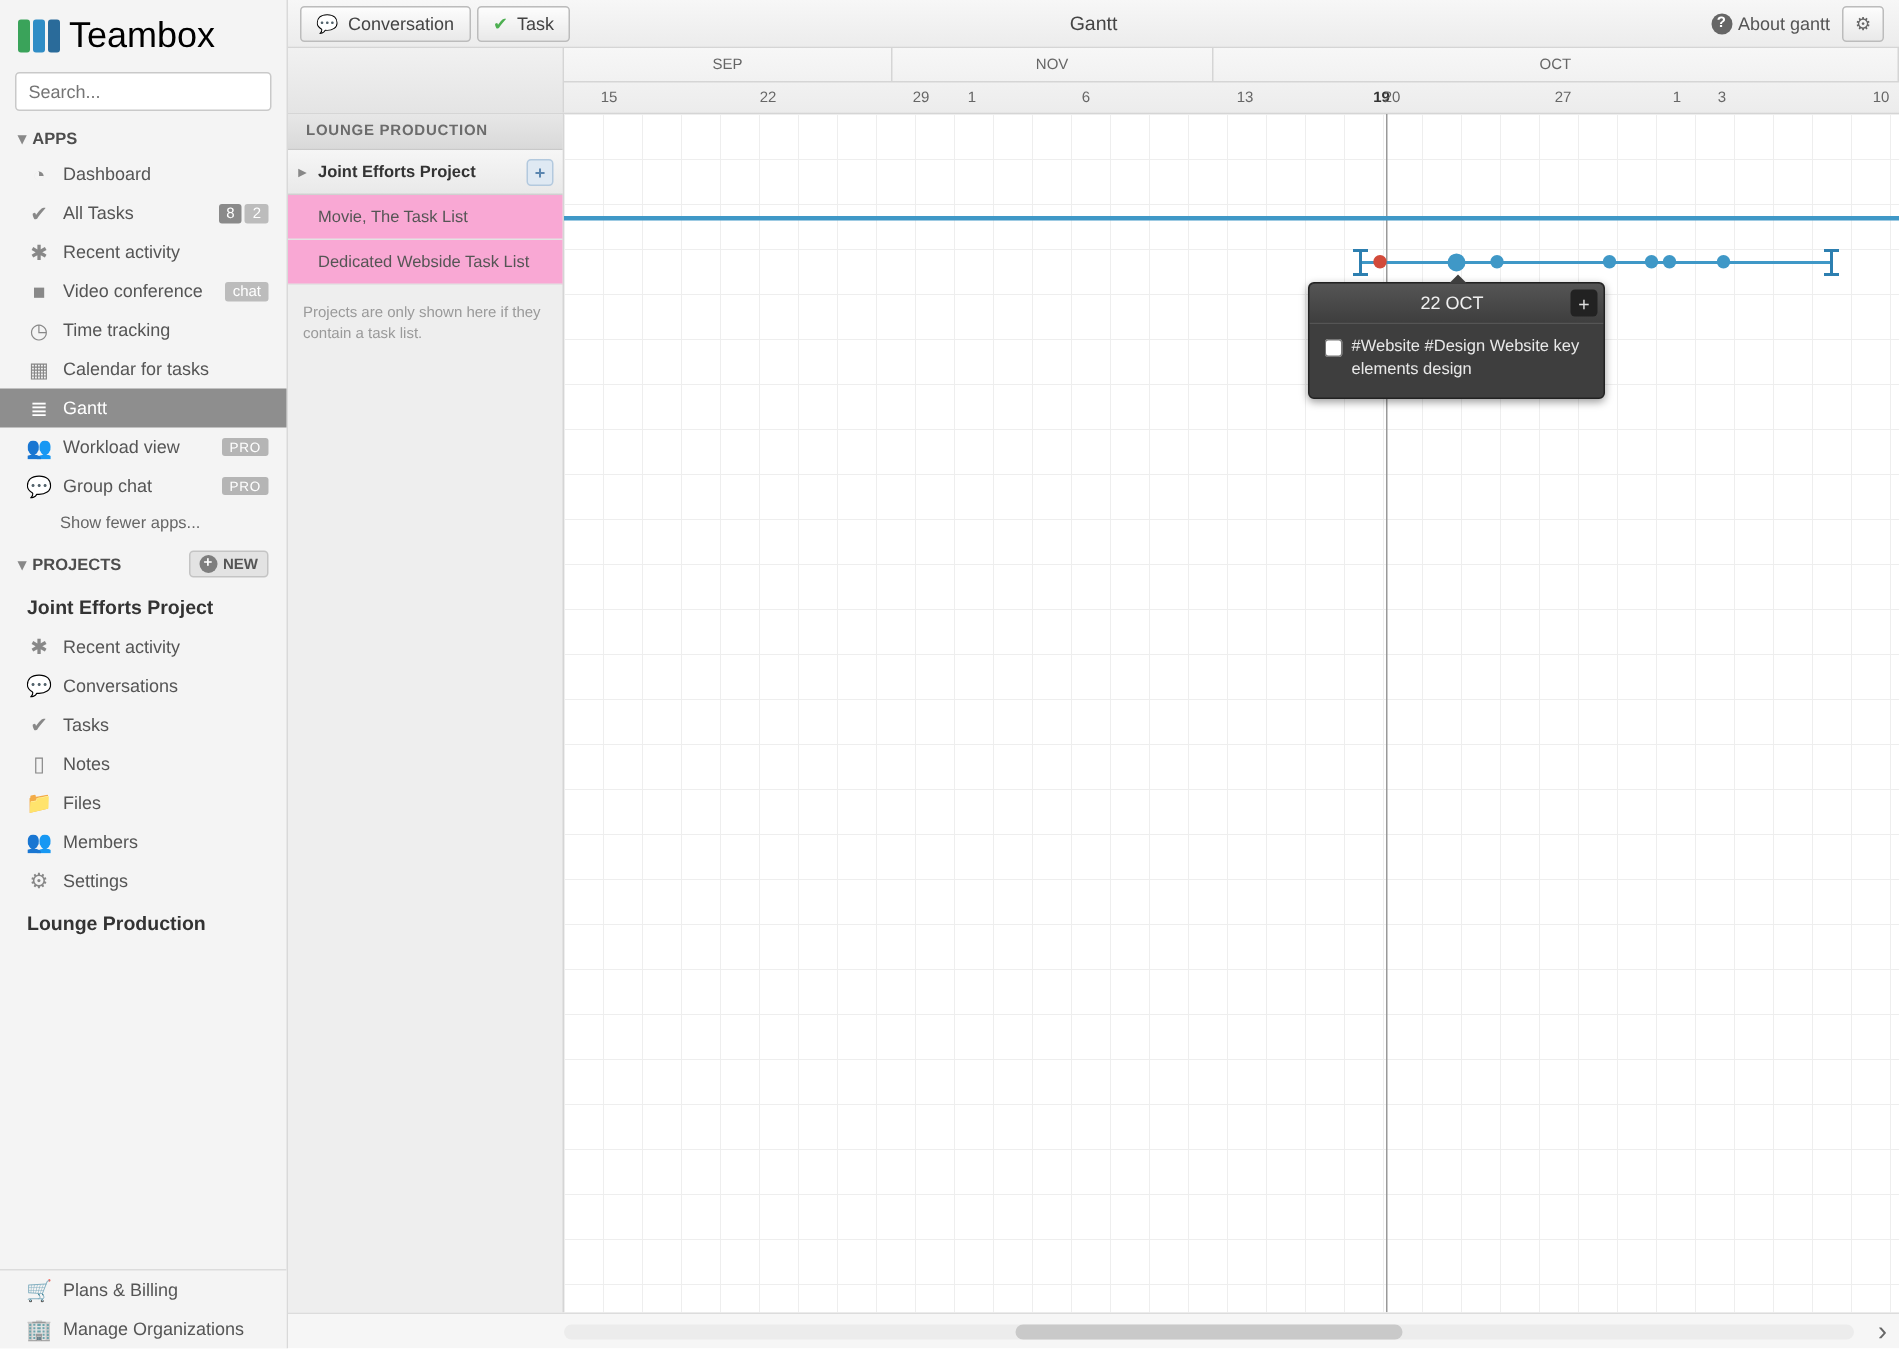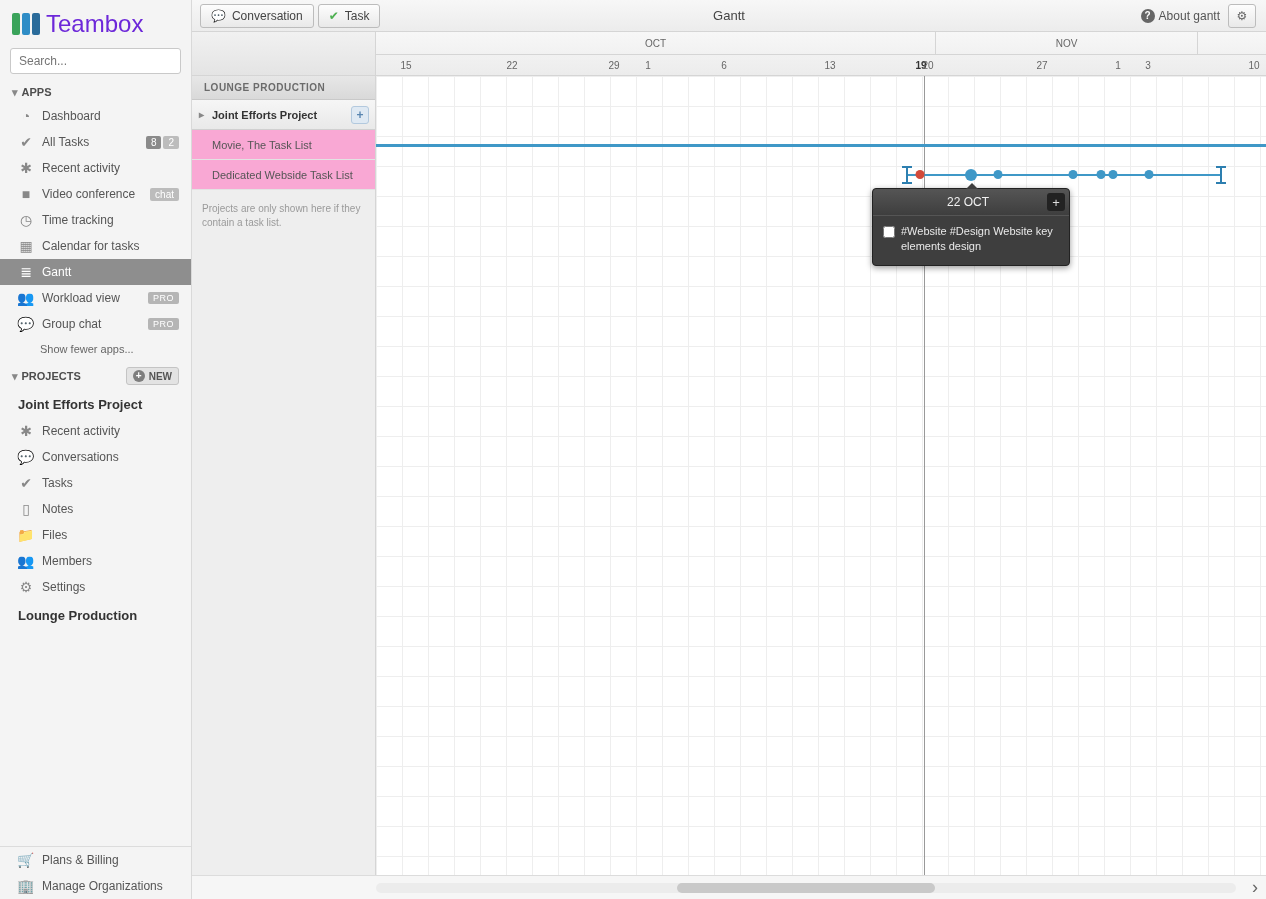--- a/index.html
+++ b/index.html
@@ -23,21 +23,21 @@
     display: flex;
     flex-direction: column;
     justify-content: space-between;
   }
   .logo {
     display: flex;
     align-items: center;
     gap: 6px;
     padding: 10px 12px 4px 12px;
     font-size: 24px;
-    color: #6d28d9;
+    color: #000000;
     font-weight: 500;
   }
   .logo-mark {
     display: flex;
     gap: 2px;
   }
   .logo-mark span {
     display: block;
     width: 8px;
     height: 22px;
@@ -655,22 +655,23 @@
       </div>
     </div>
   </div>
 
   <div class="gantt">
 
     <div class="g-head">
       <div class="side"></div>
       <div class="timeline">
         <div class="months" id="months">
+            <div class="month" style="width: 268px;">SEP</div>
+            <div class="month" style="width: 262px;">NOV</div>
             <div class="month" style="width: 560px;">OCT</div>
-            <div class="month" style="width: 262px;">NOV</div>
           </div>
         <div class="days" id="days">
             <div class="day" style="left: 30px;">15</div>
             <div class="day" style="left: 136px;">22</div>
             <div class="day" style="left: 238px;">29</div>
             <div class="day" style="left: 272px;">1</div>
             <div class="day" style="left: 348px;">6</div>
             <div class="day" style="left: 454px;">13</div>
             <div class="day bold" style="left: 545px;">19</div>
             <div class="day" style="left: 552px;">20</div>

